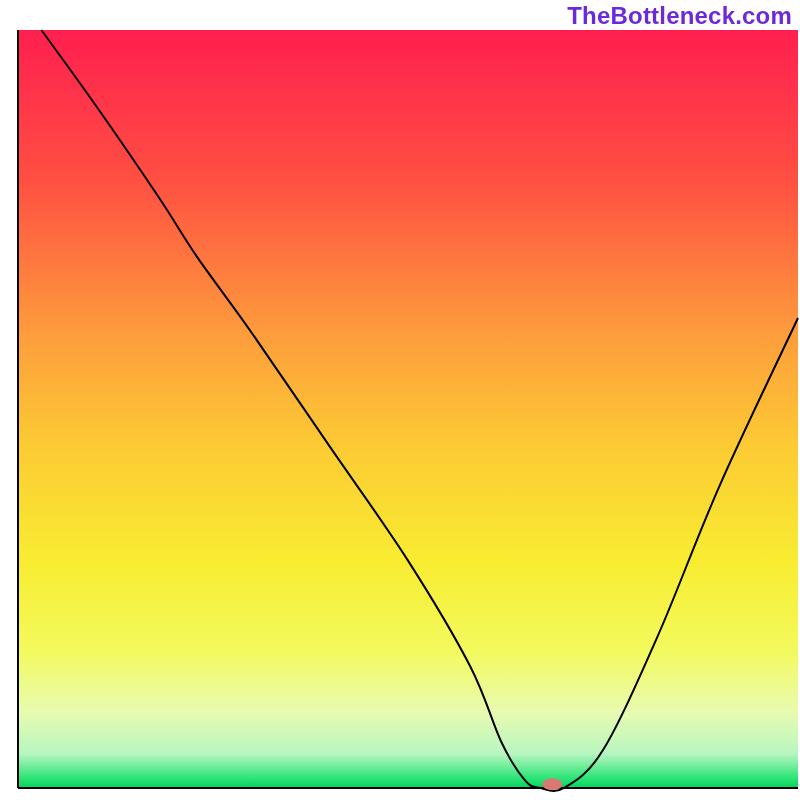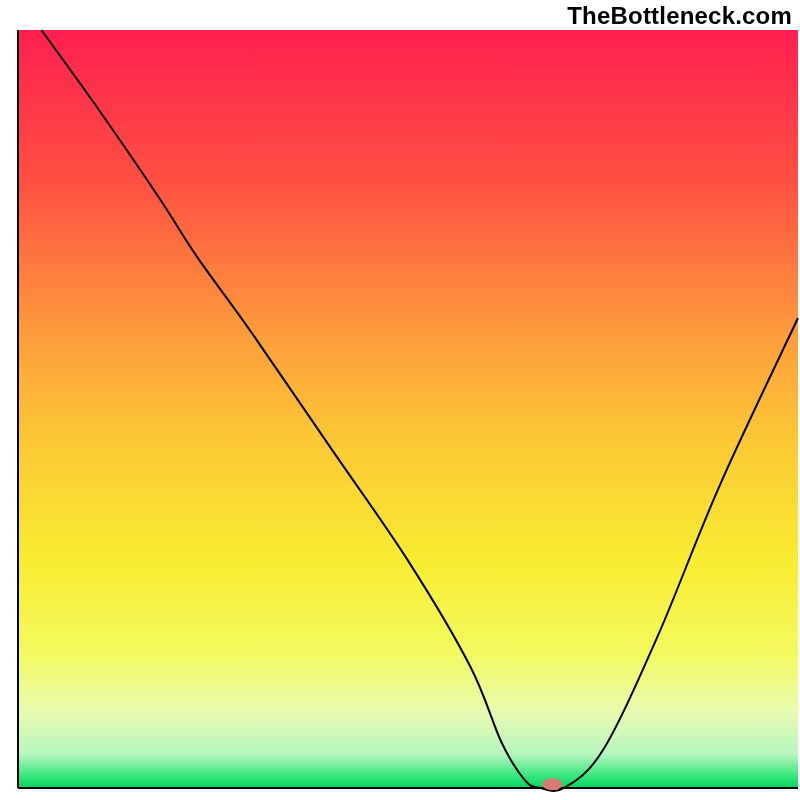--- a/index.html
+++ b/index.html
@@ -15,21 +15,21 @@
     position: relative;
     width: 800px;
     height: 800px;
   }
   .watermark {
     position: absolute;
     top: 2px;
     right: 8px;
     font-size: 24px;
     font-weight: 600;
-    color: #000000;
+    color: #6d28d9;
     letter-spacing: 0.2px;
     z-index: 10;
   }
   svg.plot {
     position: absolute;
     left: 0;
     top: 0;
   }
 </style>
 </head>

